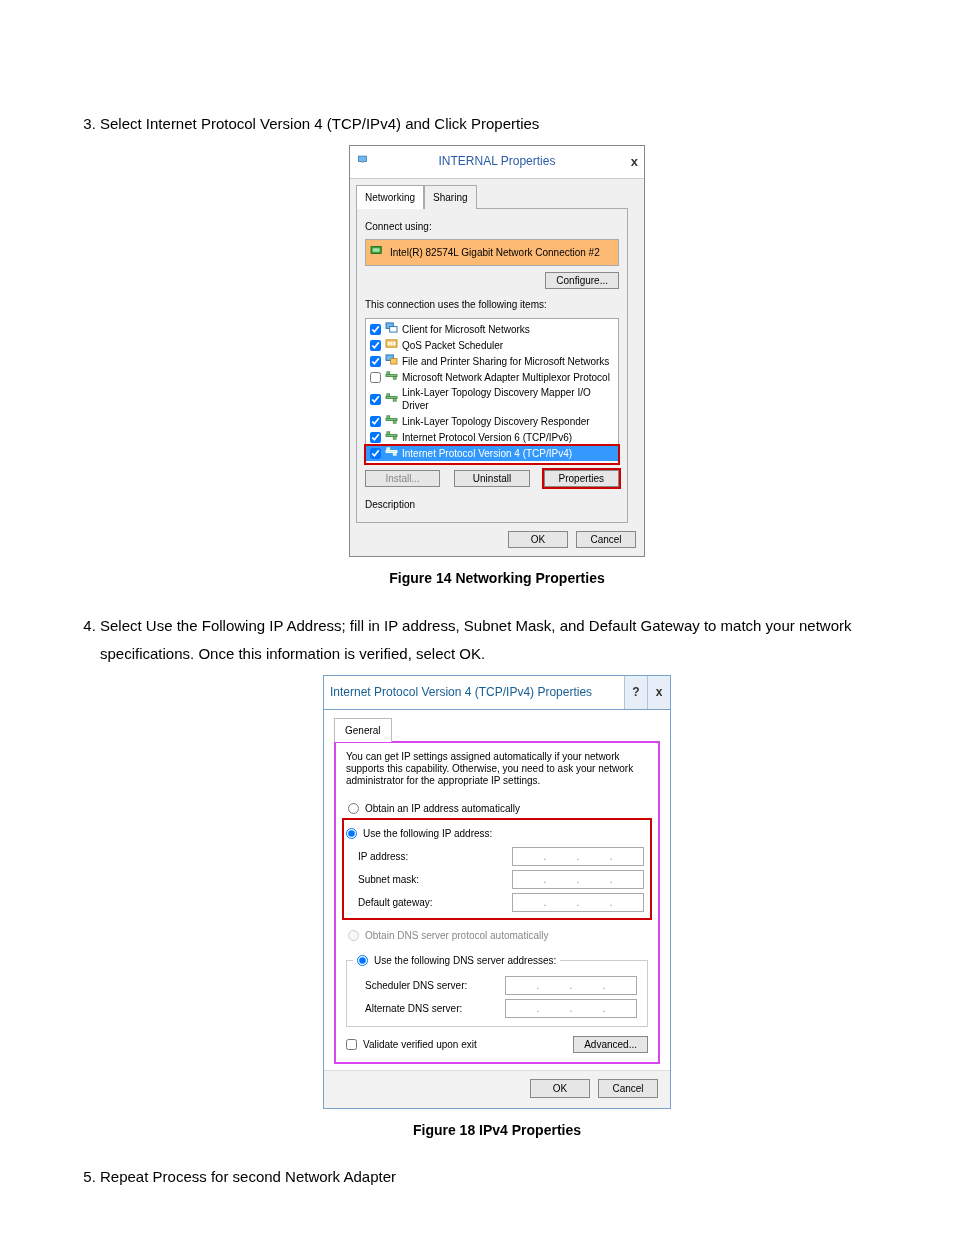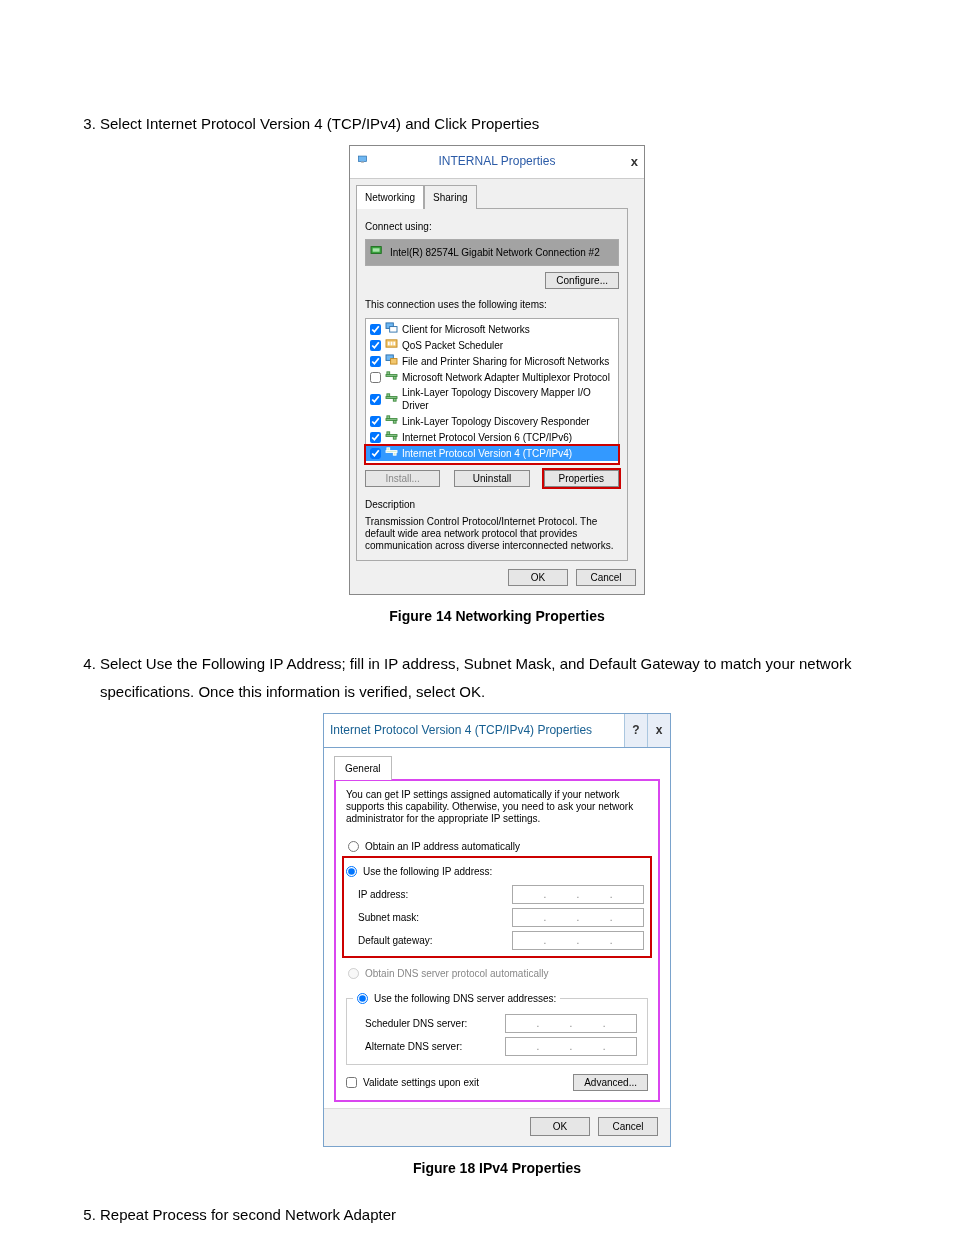--- a/index.html
+++ b/index.html
@@ -78,21 +78,21 @@
     z-index: 2;
   }
   .tab-pane {
     border: 1px solid #aaa;
     margin: -1px 16px 0 6px;
     padding: 8px;
     background: #f0f0f0;
   }
   .field {
     border: 1px solid #aaa;
-    background: #a3a3a3;
+    background: #fdba74;
     padding: 3px 4px;
     display: flex;
     align-items: center;
     gap: 6px;
     margin-top: 3px;
     font-size: 10px;
   }
   .icon-nic {
     width: 14px;
     height: 12px;
@@ -438,21 +438,20 @@
             </div>
 
             <div class="btns3">
               <button class="btn disabled">Install...</button>
               <button class="btn">Uninstall</button>
               <button class="btn redbox">Properties</button>
             </div>
 
             <div class="desc-group">
               <div class="lbl">Description</div>
-              <div class="txt">Transmission Control Protocol/Internet Protocol. The default wide area network protocol that provides communication across diverse interconnected networks.</div>
             </div>
           </div>
 
           <div class="ok-cancel">
             <button class="btn">OK</button>
             <button class="btn">Cancel</button>
           </div>
         </div>
       </div>
 
@@ -541,21 +540,21 @@
                       <span>.</span>
                       <span>.</span>
                       <span>.</span>
                     </div>
                 </div>
               </fieldset>
 
               <div class="validate-row">
                 <div class="left">
                   <input type="checkbox" class="sm" style="">
-                  <span>Validate settings upon exit</span>
+                  <span>Validate verified upon exit</span>
                 </div>
                 <button class="btn">Advanced...</button>
               </div>
             </div>
           </div>
 
           <div class="dlg2-okc">
             <button class="btn">OK</button>
             <button class="btn">Cancel</button>
           </div>

